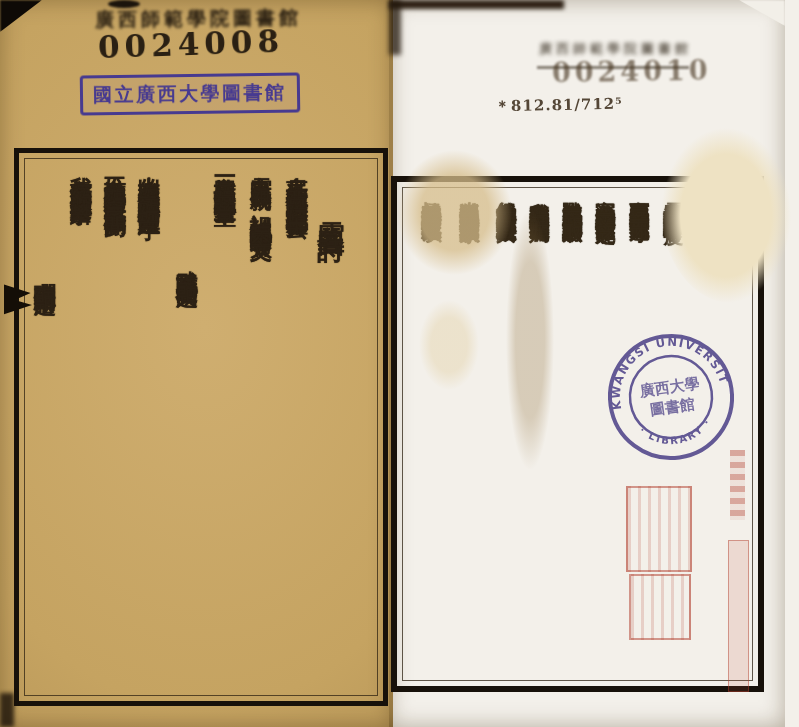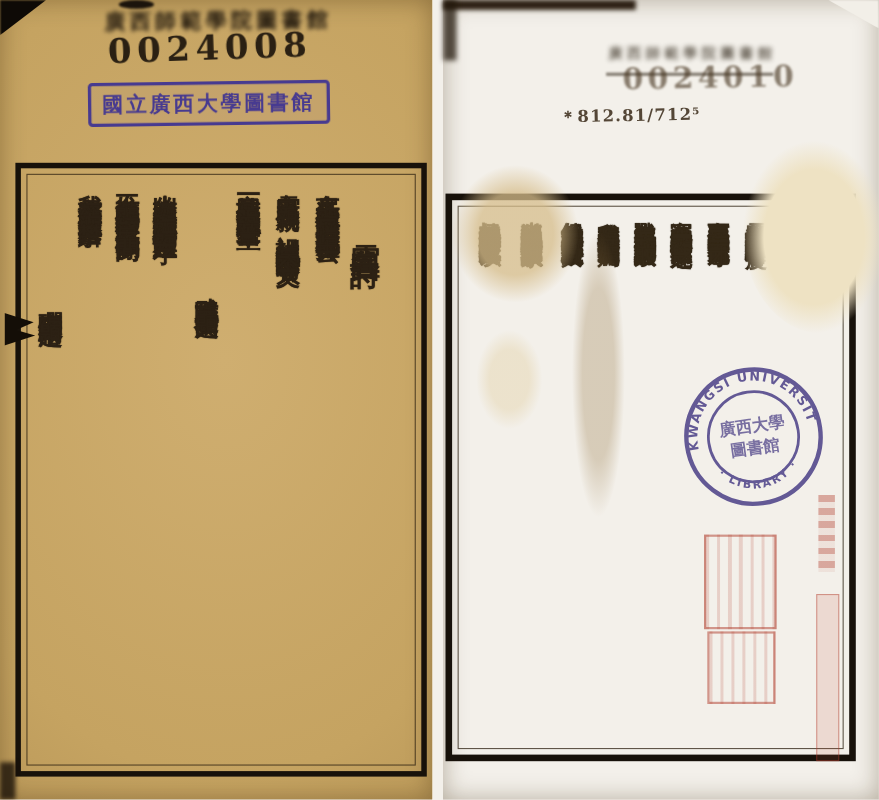--- a/index.html
+++ b/index.html
@@ -4,21 +4,21 @@
 <style>
   html,body{margin:0;padding:0;background:#f3f0ea;}
   #scan{position:relative;width:799px;height:727px;overflow:hidden;background:#f3f0ea;
         font-family:"DejaVu Serif",serif;}
 
   
   .page{position:absolute;top:0;height:727px;}
   #page-left{left:0;width:393px;
     background:radial-gradient(130% 95% at 52% 45%, #cfae70 0%, #c5a361 55%, #ab8a4e 100%);
     box-shadow:inset 0 0 22px rgba(60,40,10,.38);}
-  #page-right{left:403px;width:396px;
+  #page-right{left:389px;width:396px;
     background:
       radial-gradient(210px 280px at 88% 10%, #efe3c4 0 55%, rgba(239,227,196,0) 78%),
       radial-gradient(280px 190px at 70% 2%, #ead dbc 0 45%, rgba(234,221,188,0) 70%),
       radial-gradient(250px 170px at 74% 4%, #e9dcba 0 48%, rgba(233,220,186,0) 72%),
       radial-gradient(170px 320px at 94% 48%, #e4d4ad 0 45%, rgba(228,212,173,0) 72%),
       radial-gradient(230px 260px at 80% 28%, #e2d2aa 0 40%, rgba(226,210,170,0) 70%),
       linear-gradient(#c9a765,#bd9a58);
     box-shadow:inset 0 0 22px rgba(60,40,10,.35);}
 
   

